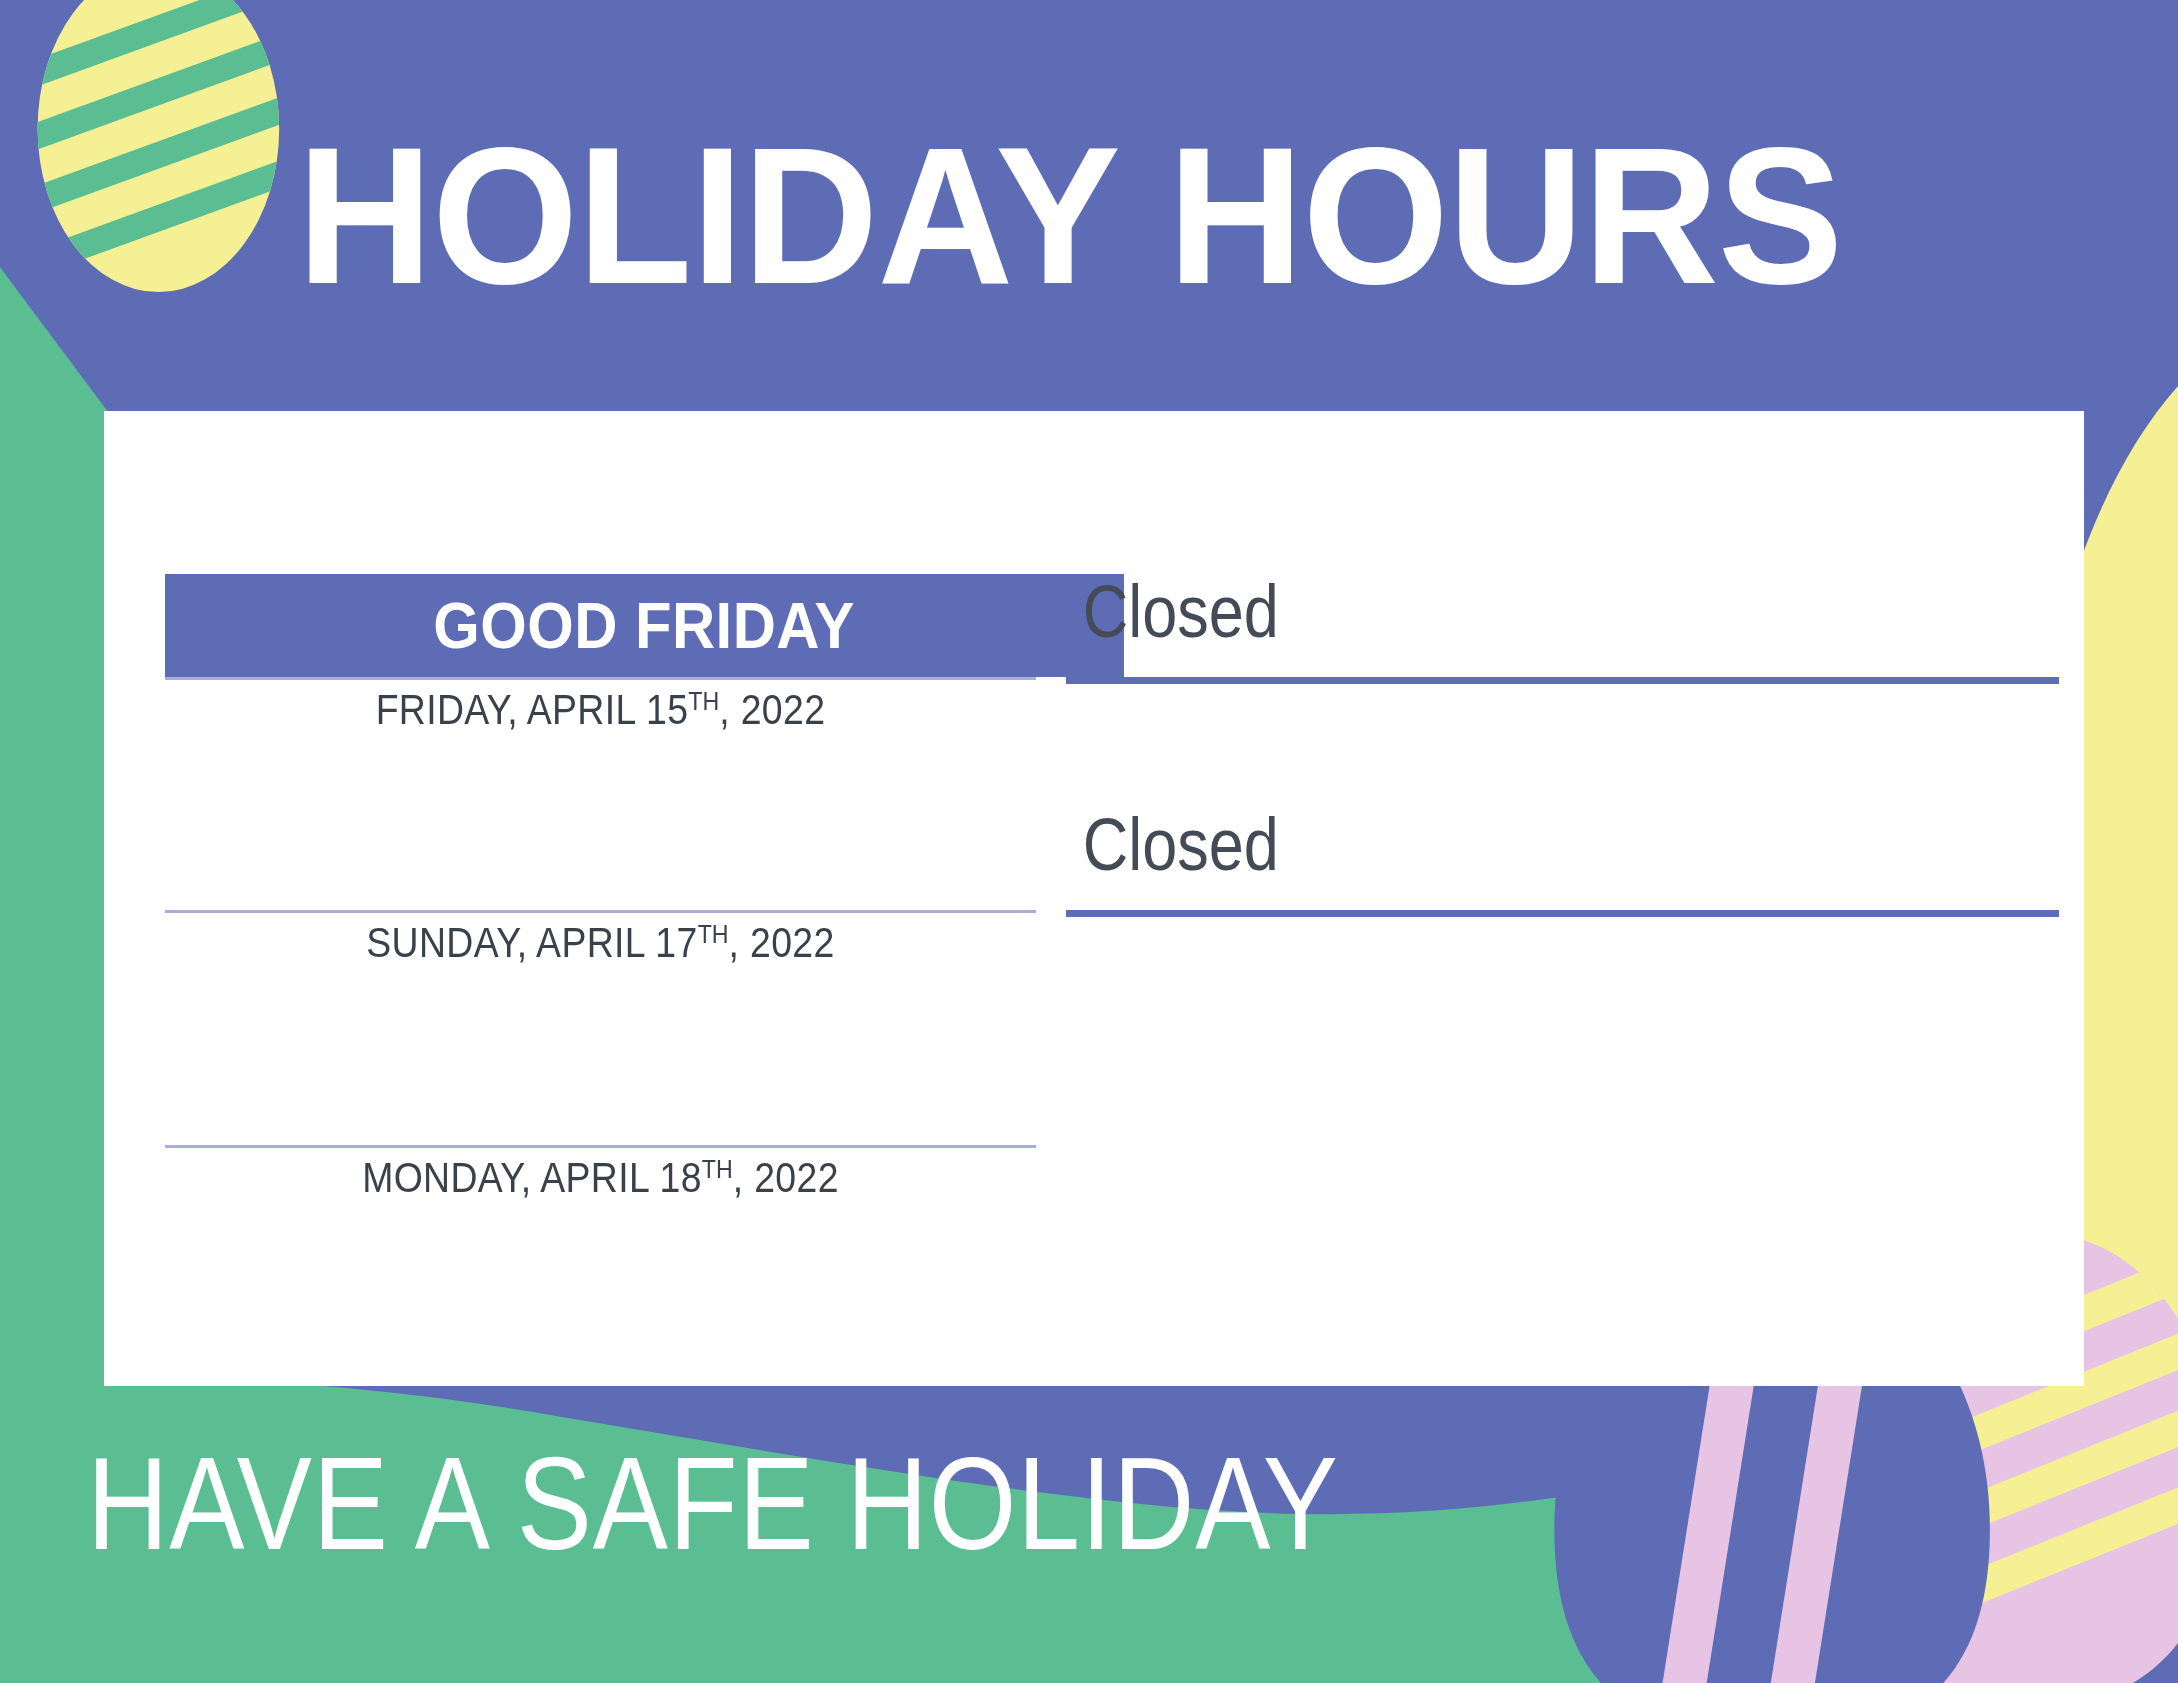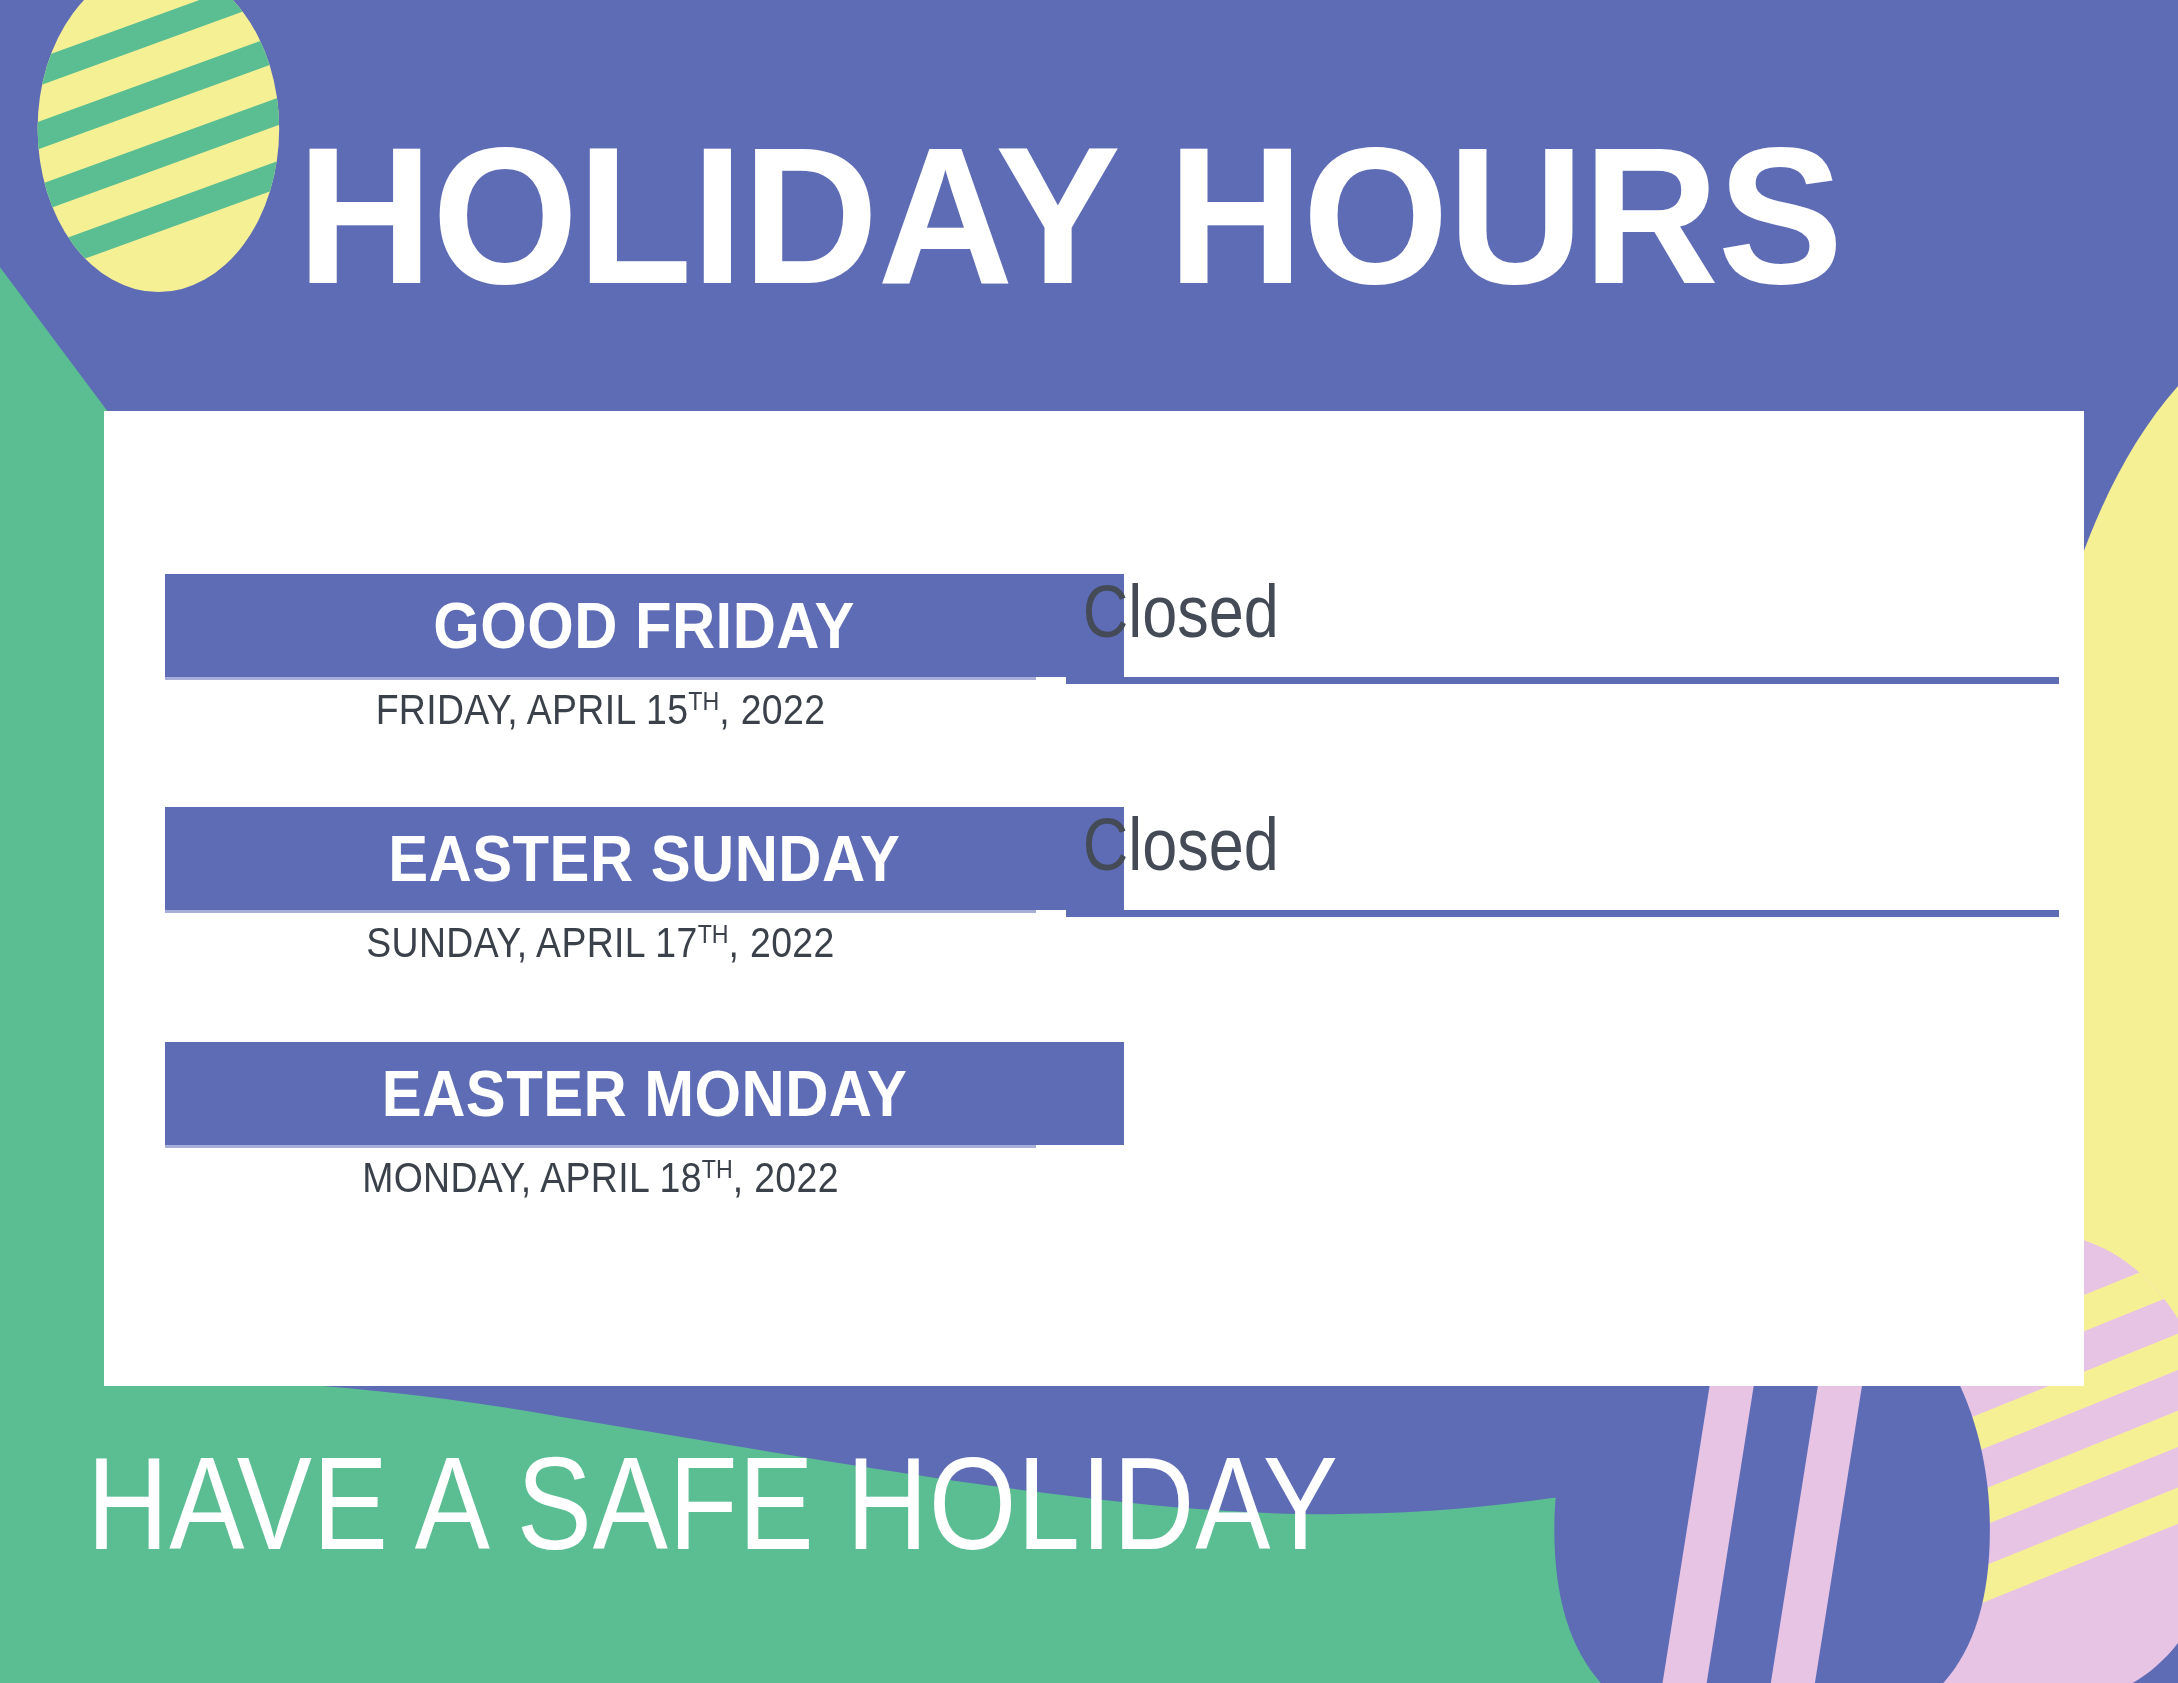--- a/index.html
+++ b/index.html
@@ -241,38 +241,32 @@
         </div>
       </div>
       <div class="row-underline-left"></div>
       <div class="date-text">
         <span>FRIDAY, APRIL 15</span><sup>TH</sup><span>, 2022</span>
       </div>
     </div>
 
     <div class="row row-2">
       <div class="row-main">
-        <div class="label-bar">
-          <span class="label-text">EASTER SUNDAY</span>
-        </div>
         <div class="hours-cell">
           <span class="hours-text">Closed</span>
         </div>
       </div>
       <div class="row-underline-left"></div>
       <div class="date-text">
         <span>SUNDAY, APRIL 17</span><sup>TH</sup><span>, 2022</span>
       </div>
     </div>
 
     <div class="row row-3">
       <div class="row-main">
-        <div class="label-bar">
-          <span class="label-text">EASTER MONDAY</span>
-        </div>
       </div>
       <div class="row-underline-left"></div>
       <div class="date-text">
         <span>MONDAY, APRIL 18</span><sup>TH</sup><span>, 2022</span>
       </div>
     </div>
 
   </div>
 
   <div class="footer-text">HAVE A SAFE HOLIDAY</div>

